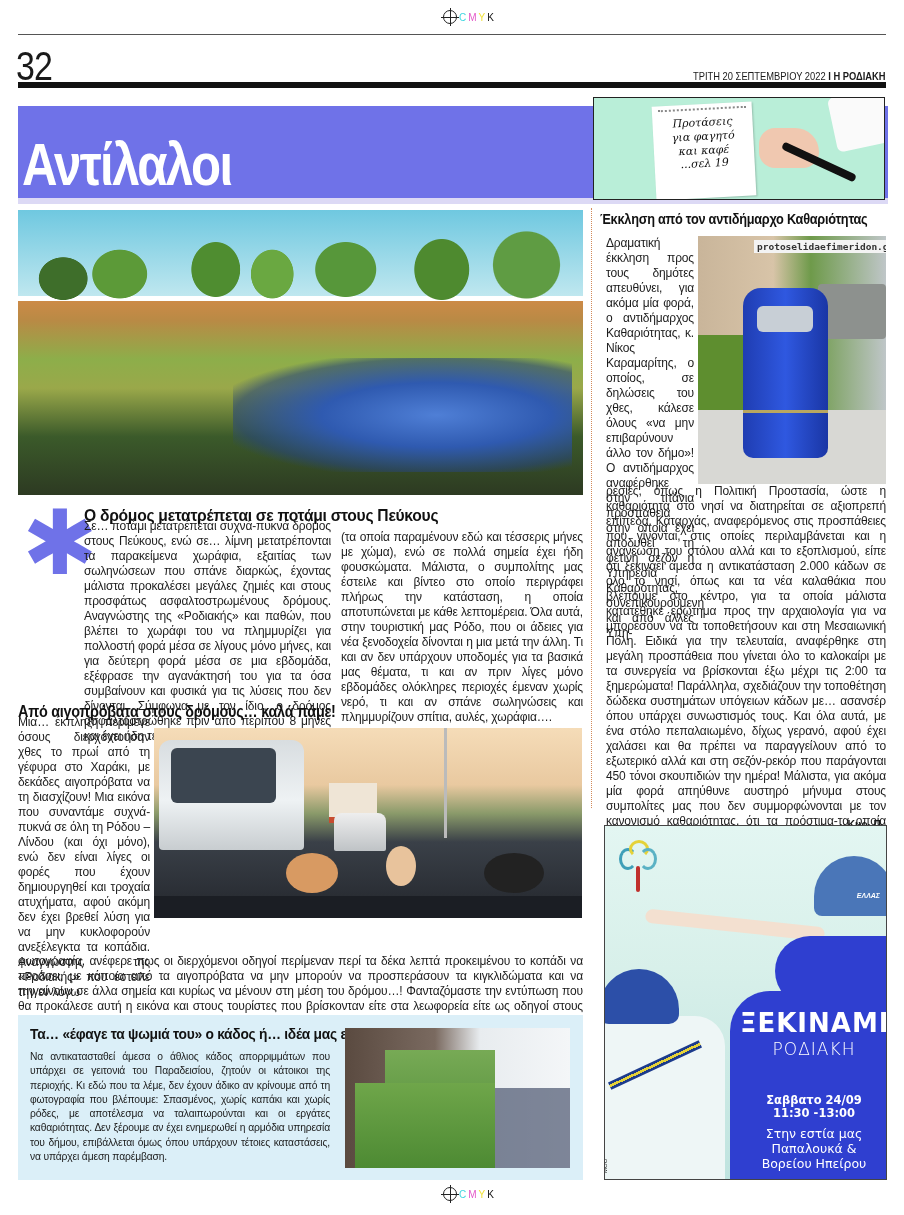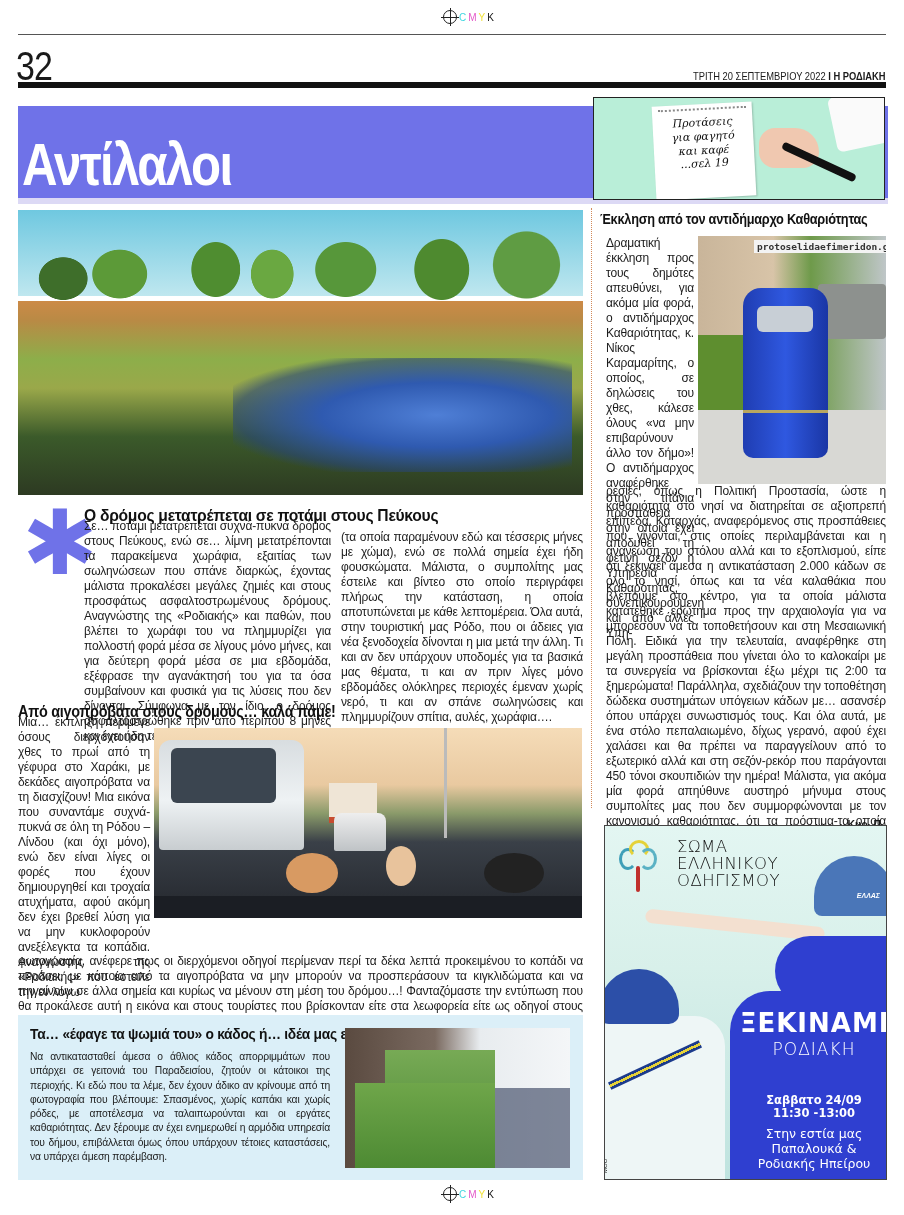--- a/index.html
+++ b/index.html
@@ -209,44 +209,39 @@
 <div class="abs body-text r-col-full">ρεσίες, όπως η Πολιτική Προστασία, ώστε η καθαριότητα στο νησί να διατηρείται σε αξιοπρεπή επίπεδα. Καταρχάς, αναφερόμενος στις προσπάθειες που γίνονται, στις οποίες περιλαμβάνεται και η ανανέωση του στόλου αλλά και το εξοπλισμού, είπε ότι ξεκινάει άμεσα η αντικατάσταση 2.000 κάδων σε όλο το νησί, όπως και τα νέα καλαθάκια που βλέπουμε στο κέντρο, για τα οποία μάλιστα κατατέθηκε ερώτημα προς την αρχαιολογία για να μπορέσουν να τα τοποθετήσουν και στη Μεσαιωνική Πόλη. Ειδικά για την τελευταία, αναφέρθηκε στη μεγάλη προσπάθεια που γίνεται όλο το καλοκαίρι με τα συνεργεία να βρίσκονται έξω μέχρι τις 2:00 τα ξημερώματα! Παράλληλα, σχεδιάζουν την τοποθέτηση δώδεκα συστημάτων υπόγειων κάδων με… ασανσέρ όπου υπάρχει συνωστισμός τους. Και όλα αυτά, με ένα στόλο πεπαλαιωμένο, δίχως γερανό, αφού έχει χαλάσει και θα πρέπει να παραγγείλουν από το εξωτερικό αλλά και στη σεζόν-ρεκόρ που παράγονται 450 τόνοι σκουπιδιών την ημέρα! Μάλιστα, για ακόμα μία φορά απηύθυνε αυστηρό μήνυμα στους συμπολίτες μας που δεν συμμορφώνονται με τον κανονισμό καθαριότητας, ότι τα πρόστιμα-τα οποία ξεκινούν από 300 ευρώ και φθάνουν μέχρι και τα 1000 ευρώ-θα βεβαιωθούν, και το μόνο που επιθυμεί η Υπηρεσία είναι οι πολίτες να την καλούν να πάρει τα ογκώδη αντικείμενα από το χώρο τους, αντί να… τα πηγαίνουν οι ίδιοι και να τα παρατάνε έξω από τους κάδους!..</div>
 <div class="abs sig sig4">Κυρ. Π.</div>
 
 <div class="abs ad">
   <div class="logo">
     <div class="leaf1"></div>
       <div class="leaf2"></div>
       <div class="leaf3"></div>
       <div class="stem"></div>
   </div>
-  <div class="org">
-    <div>ΣΩΜΑ</div>
-    <div>ΕΛΛΗΝΙΚΟΥ</div>
-    <div>ΟΔΗΓΙΣΜΟΥ</div>
-  </div>
   <div class="cap1">
       <span>ΕΛΛΑΣ</span>
     </div>
   <div class="arm"></div>
   <div class="blob2"></div>
   <div class="kid"></div>
   <div class="cap2"></div>
   <div class="stripe"></div>
   <div class="blob"></div>
   <div class="start">ΞΕΚΙΝΑΜΕ</div>
   <div class="reg-word">ΡΟΔΙΑΚΗ</div>
   <div class="date">
     <div>Σαββατο 24/09</div>
     <div>11:30 -13:00</div>
   </div>
   <div class="place">
     <div>Στην εστία μας</div>
     <div>Παπαλουκά &amp;</div>
-    <div>Ροδιακής Ηπείρου</div>
+    <div>Βορείου Ηπείρου</div>
   </div>
   <div class="code">MOO</div>
 </div>
 
 <div class="abs reg" style="left:443px; top:1187px;">
   <span class="cross"></span>
   <span class="c">C</span>
     <span class="m">M</span>
     <span class="y">Y</span>
     <span class="k">K</span>

